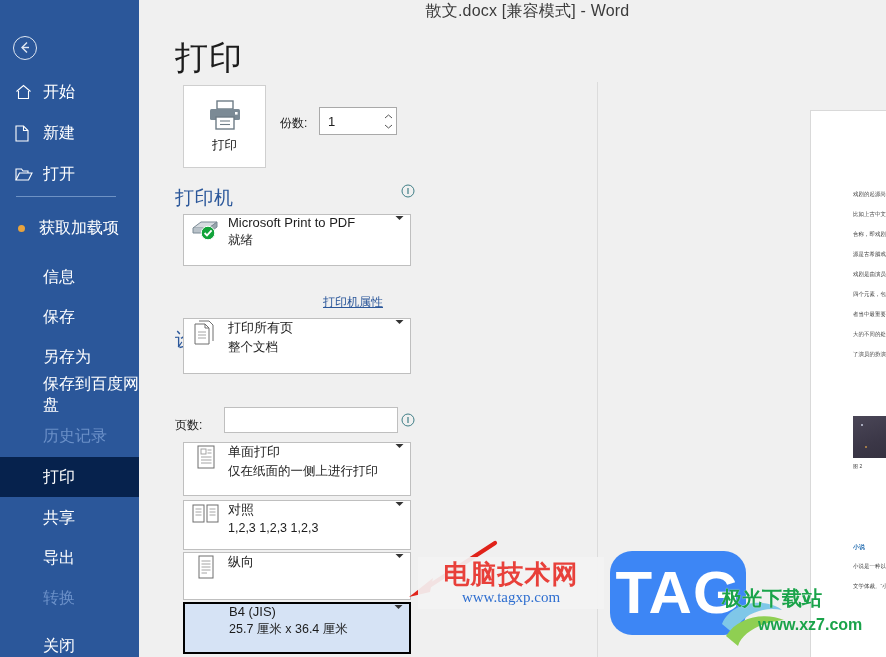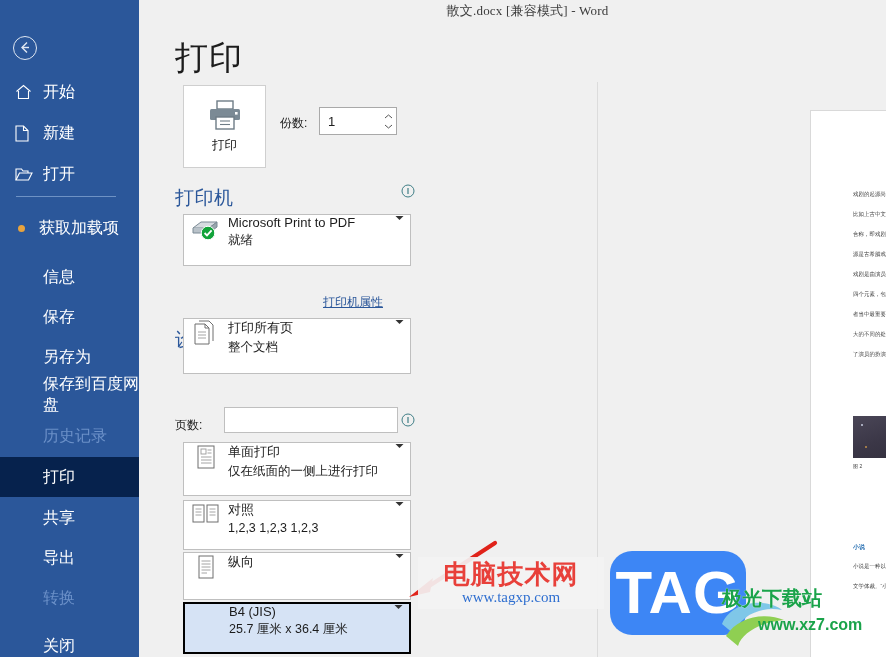--- a/index.html
+++ b/index.html
@@ -25,25 +25,24 @@
     left: 139px;
     top: 0;
     width: 747px;
     height: 22px;
     background: #f0f0f0;
     display: flex;
     align-items: center;
     justify-content: center;
   }
   .titlebar .title-text {
-    font-size: 13px;
+    font-size: 16px;
     color: #3b3b3b;
     letter-spacing: 0.2px;
     padding-left: 30px;
-    font-family: Liberation Serif, serif;
   }
 
   
   .sidebar {
     position: absolute;
     left: 0; top: 0;
     width: 139px;
     height: 657px;
     background: #2b579a;
   }

